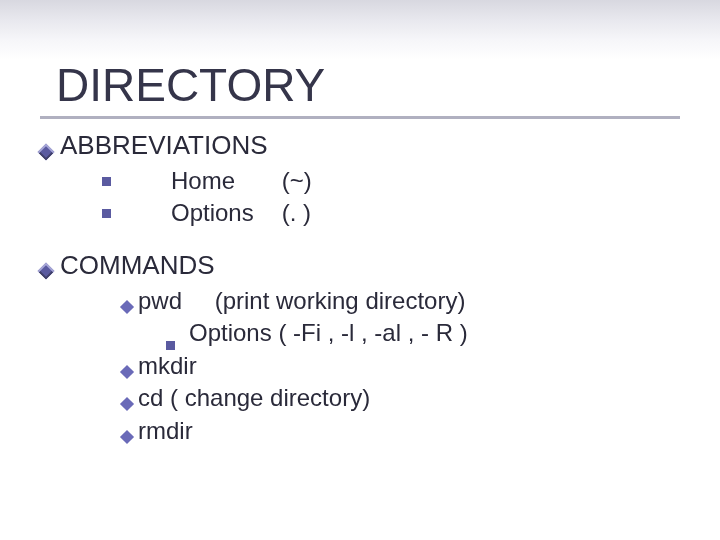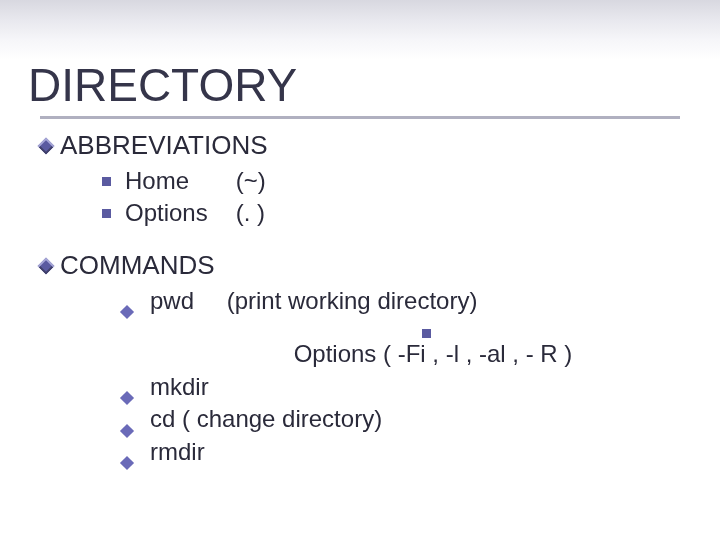--- a/index.html
+++ b/index.html
@@ -6,21 +6,21 @@
   body{
     width:720px;height:540px;
     background:linear-gradient(to bottom,#d8d8e0 0px,#e8e8ee 20px,#f6f6f9 40px,#ffffff 60px,#ffffff 100%);
     font-family:Verdana,Geneva,sans-serif;
     color:#2a2a3a;
     overflow:hidden;
     position:relative;
   }
   .title-block{
     position:absolute;
-    left:28px;top:58px;
+    left:56px;top:58px;
   }
   .title{
     font-size:46px;
     font-family:Verdana,Geneva,sans-serif;
     color:#35354a;
     letter-spacing:0px;
   }
   .title-underline{
     position:absolute;
     left:40px;top:116px;
@@ -29,59 +29,58 @@
   }
   .content{
     position:absolute;
     left:40px;top:128px;
     width:660px;
     font-size:24px;
     line-height:1.35;
   }
   .sec{
     display:flex;
-    align-items:flex-start;
+    align-items:center;
     margin-bottom:2px;
   }
   .diamond{
     width:12px;height:12px;
     transform:rotate(45deg);
     background:#5a5aa0;
     box-shadow:2px 2px 0 #a8a8d8 inset, -2px -2px 0 #40406a inset;
     margin-top:12px;
     margin-right:8px;
     flex:0 0 auto;
   }
   .sec-label{
     font-size:26px;
   }
   .sub1{
     margin-left:62px;
     display:flex;
     align-items:flex-start;
+    gap:46px;
   }
   .sq{
     width:9px;height:9px;
     background:#5a5aa0;
     margin-top:12px;
     margin-right:14px;
     flex:0 0 auto;
   }
   .row-name{display:inline-block;width:104px}
   .sub2{
     margin-left:82px;
     display:flex;
-    align-items:flex-end;
-    gap:12px;
+    align-items:center;
   }
   .sub3{
     margin-left:126px;
     display:flex;
-    align-items:center;
-    flex-direction:column;
+    align-items:flex-end;
   }
   .mini-diamond{
     width:10px;height:10px;
     transform:rotate(45deg);
     background:#6a6ab8;
     margin-top:12px;
     margin-right:6px;
     flex:0 0 auto;
   }
   .cmd{display:inline-block;width:70px}

